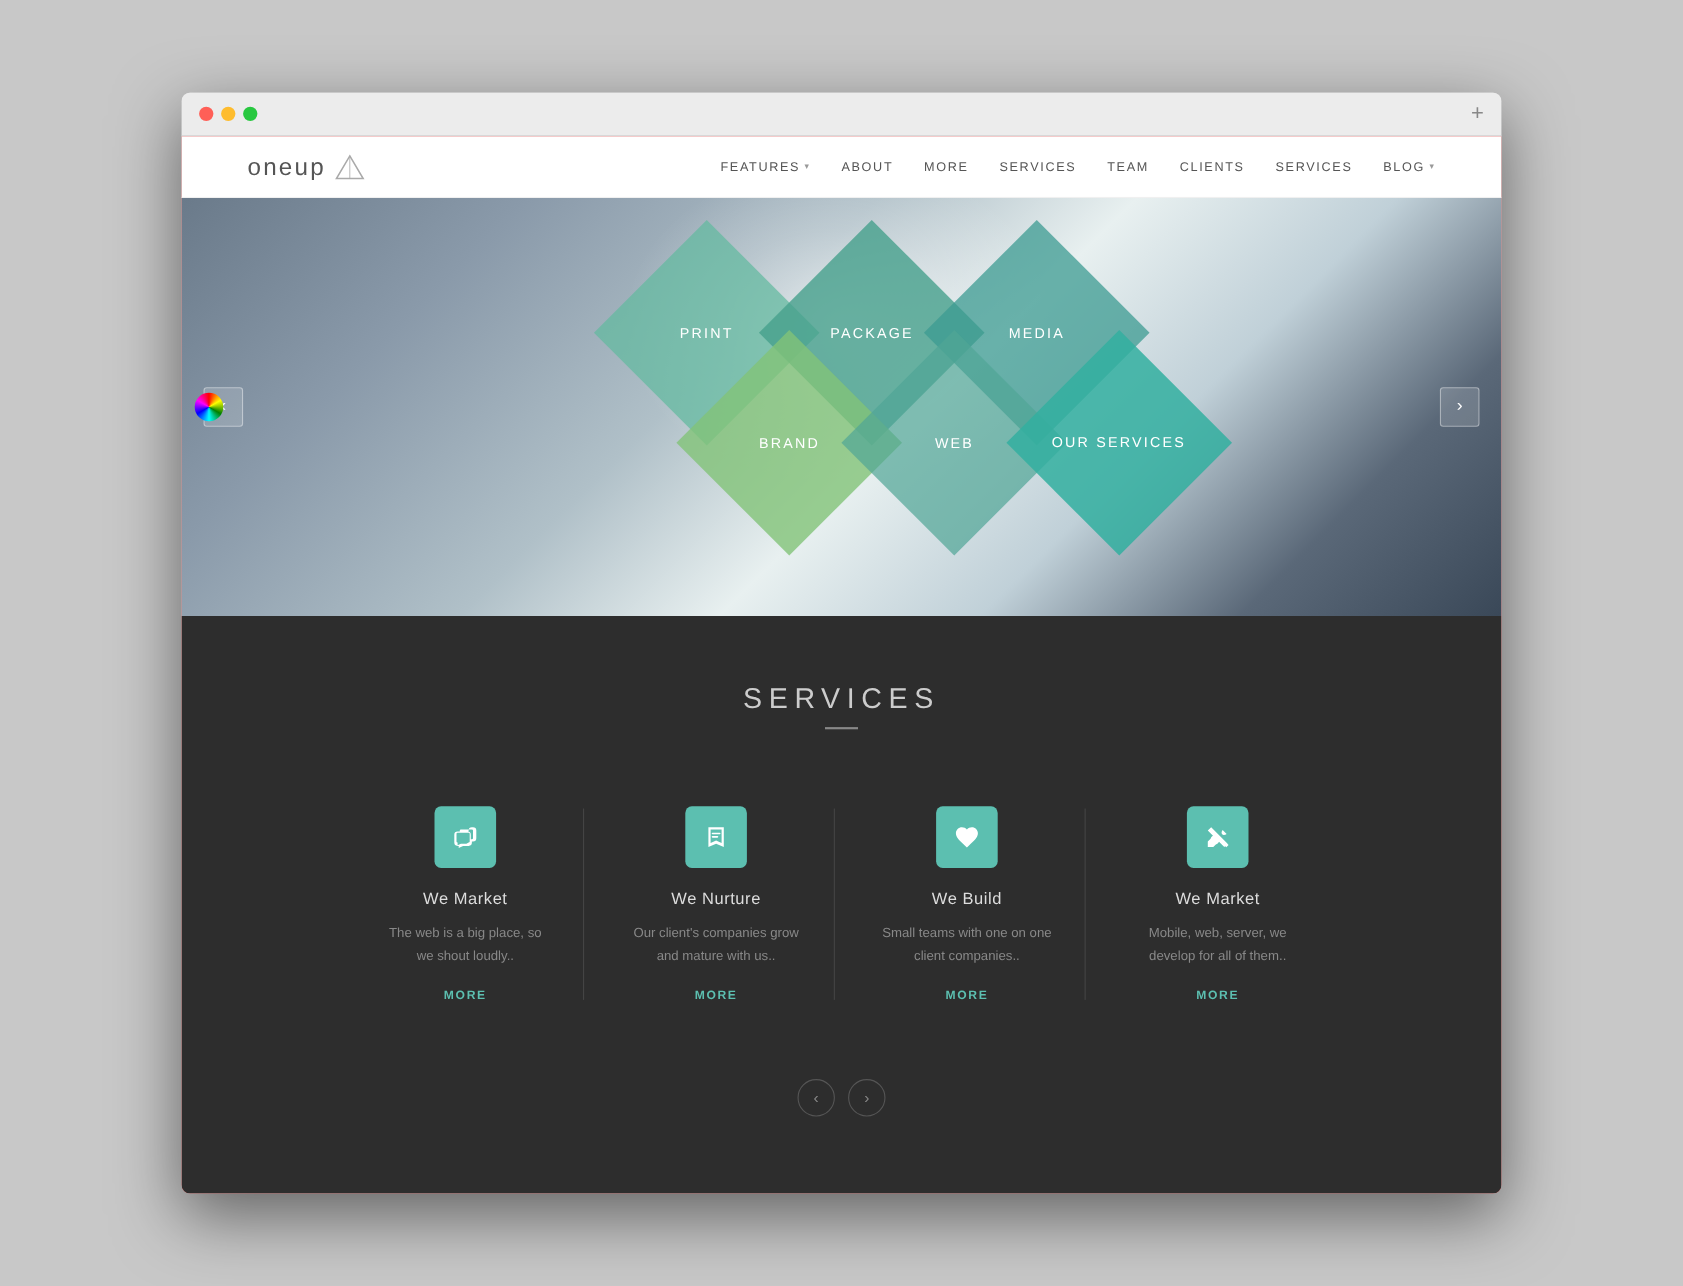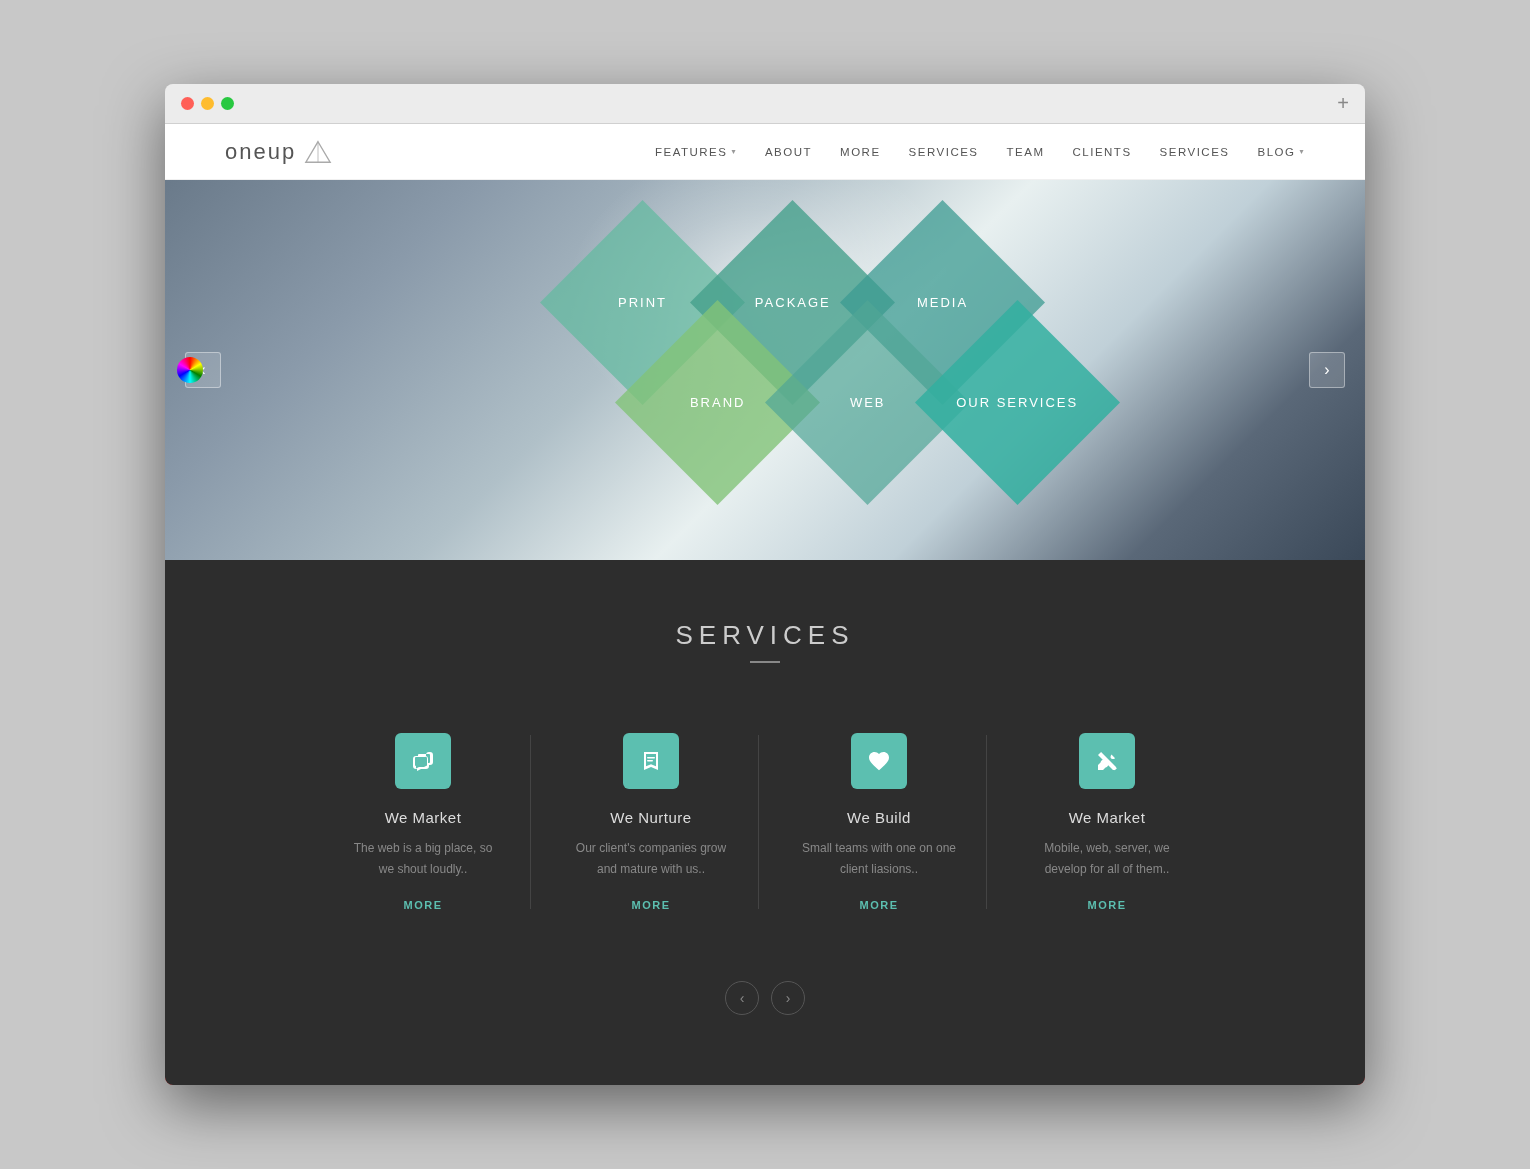--- a/index.html
+++ b/index.html
@@ -452,21 +452,21 @@
           <div class="service-more">MORE</div>
         </div>
 
         <div class="service-item">
           <div class="service-icon">
             <svg width="24" height="24" viewBox="0 0 24 24" fill="white">
               <path d="M12 21.35l-1.45-1.32C5.4 15.36 2 12.28 2 8.5 2 5.42 4.42 3 7.5 3c1.74 0 3.41.81 4.5 2.09C13.09 3.81 14.76 3 16.5 3 19.58 3 22 5.42 22 8.5c0 3.78-3.4 6.86-8.55 11.54L12 21.35z"></path>
             </svg>
           </div>
           <div class="service-name">We Build</div>
-          <div class="service-desc">Small teams with one on one client liasions..</div>
+          <div class="service-desc">Small teams with one on one client companies..</div>
           <div class="service-more">MORE</div>
         </div>
 
         <div class="service-item">
           <div class="service-icon">
             <svg width="24" height="24" viewBox="0 0 24 24" fill="white">
               <path d="M13.78 15.3L19.78 21.3L21.89 19.14L15.89 13.14L13.78 15.3ZM17.5 10C18.47 10 19.37 9.68 20.1 9.14L16.5 5.5C15.96 6.26 15.5 7.05 15.5 8C15.5 9.1 16.4 10 17.5 10ZM6.07 3L3 6.07L7.73 10.82C6.65 11.29 5.84 12.26 5.55 13.46L3 16V21H8L10.55 18.46C11.77 18.14 12.73 17.3 13.2 16.19L18 21L21 18L6.07 3Z"></path>
             </svg>
           </div>
           <div class="service-name">We Market</div>

